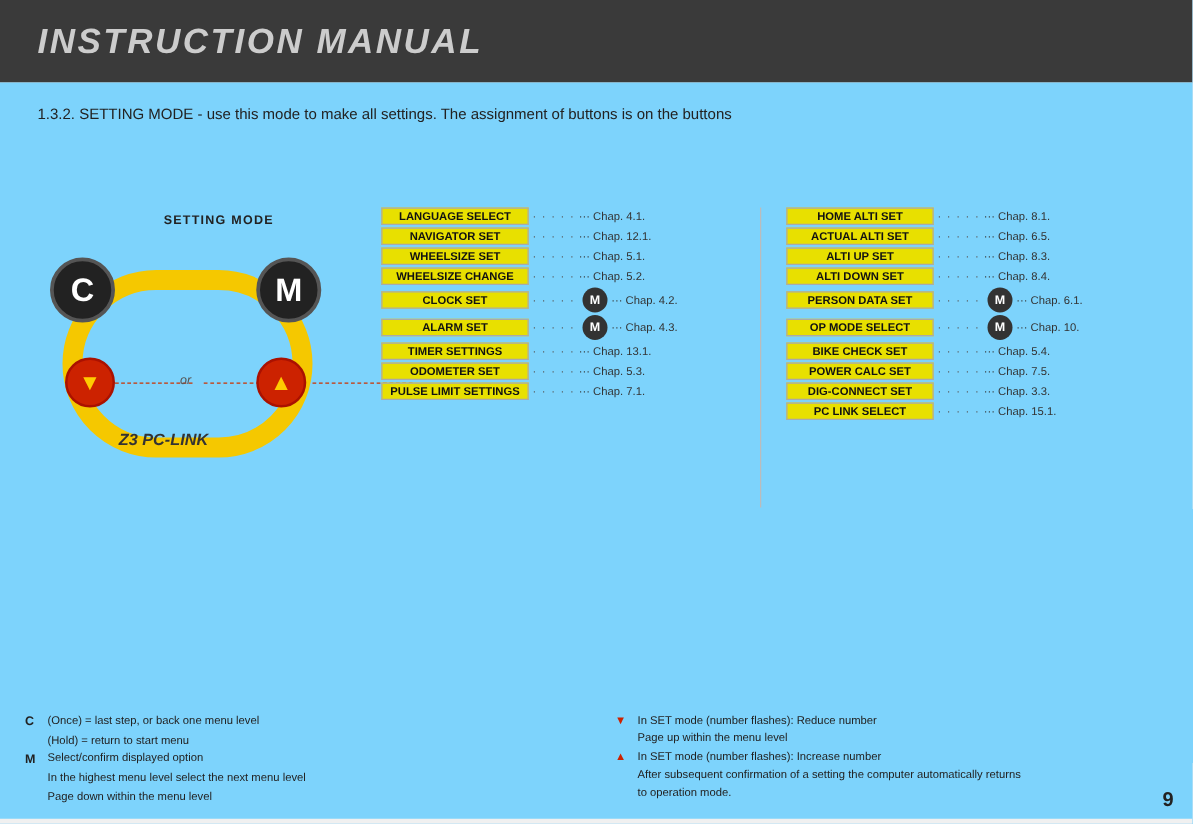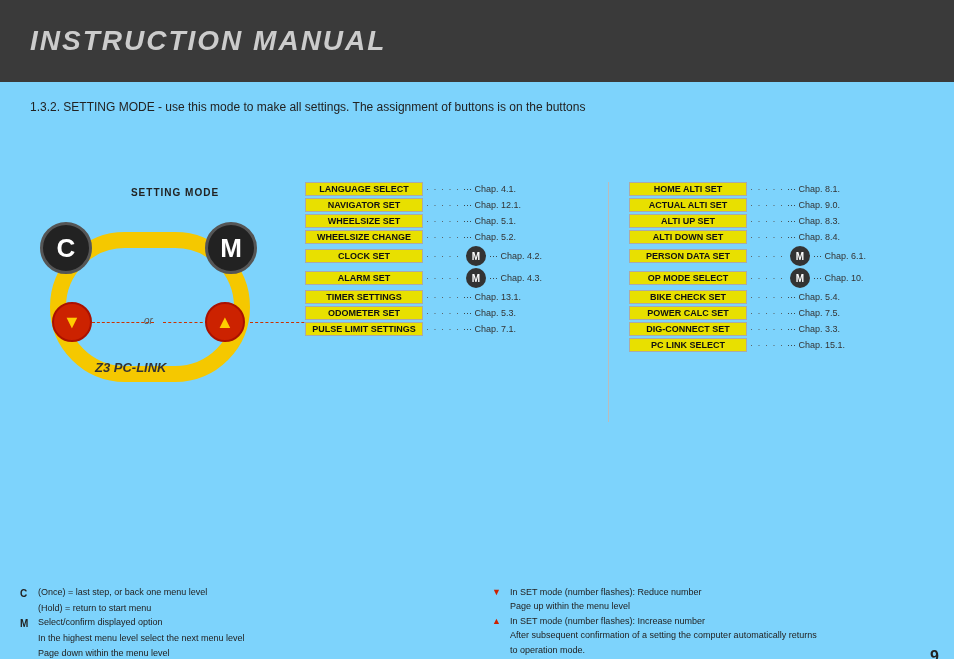--- a/index.html
+++ b/index.html
@@ -7,21 +7,21 @@
       width: 954px;
       height: 659px;
       font-family: Arial, Helvetica, sans-serif;
       background: #f0f0f0;
       overflow: hidden;
       position: relative;
     }
     
     .header {
       background: #3a3a3a;
-      height: 82px;
+      height: 66px;
       display: flex;
       align-items: center;
       padding-left: 30px;
     }
     .header-title {
       color: #cccccc;
       font-size: 28px;
       font-weight: 900;
       font-style: italic;
       letter-spacing: 2px;
@@ -368,21 +368,21 @@
 
     <div class="menu-col">
       <div class="menu-row">
         <span class="menu-label">HOME ALTI SET</span>
         <span class="menu-dots">· · · · ·</span>
         <span class="menu-chap">··· Chap. 8.1.</span>
       </div>
       <div class="menu-row">
         <span class="menu-label">ACTUAL ALTI SET</span>
         <span class="menu-dots">· · · · ·</span>
-        <span class="menu-chap">··· Chap. 9.0.</span>
+        <span class="menu-chap">··· Chap. 6.5.</span>
       </div>
       <div class="menu-row">
         <span class="menu-label">ALTI UP SET</span>
         <span class="menu-dots">· · · · ·</span>
         <span class="menu-chap">··· Chap. 8.3.</span>
       </div>
       <div class="menu-row">
         <span class="menu-label">ALTI DOWN SET</span>
         <span class="menu-dots">· · · · ·</span>
         <span class="menu-chap">··· Chap. 8.4.</span>

